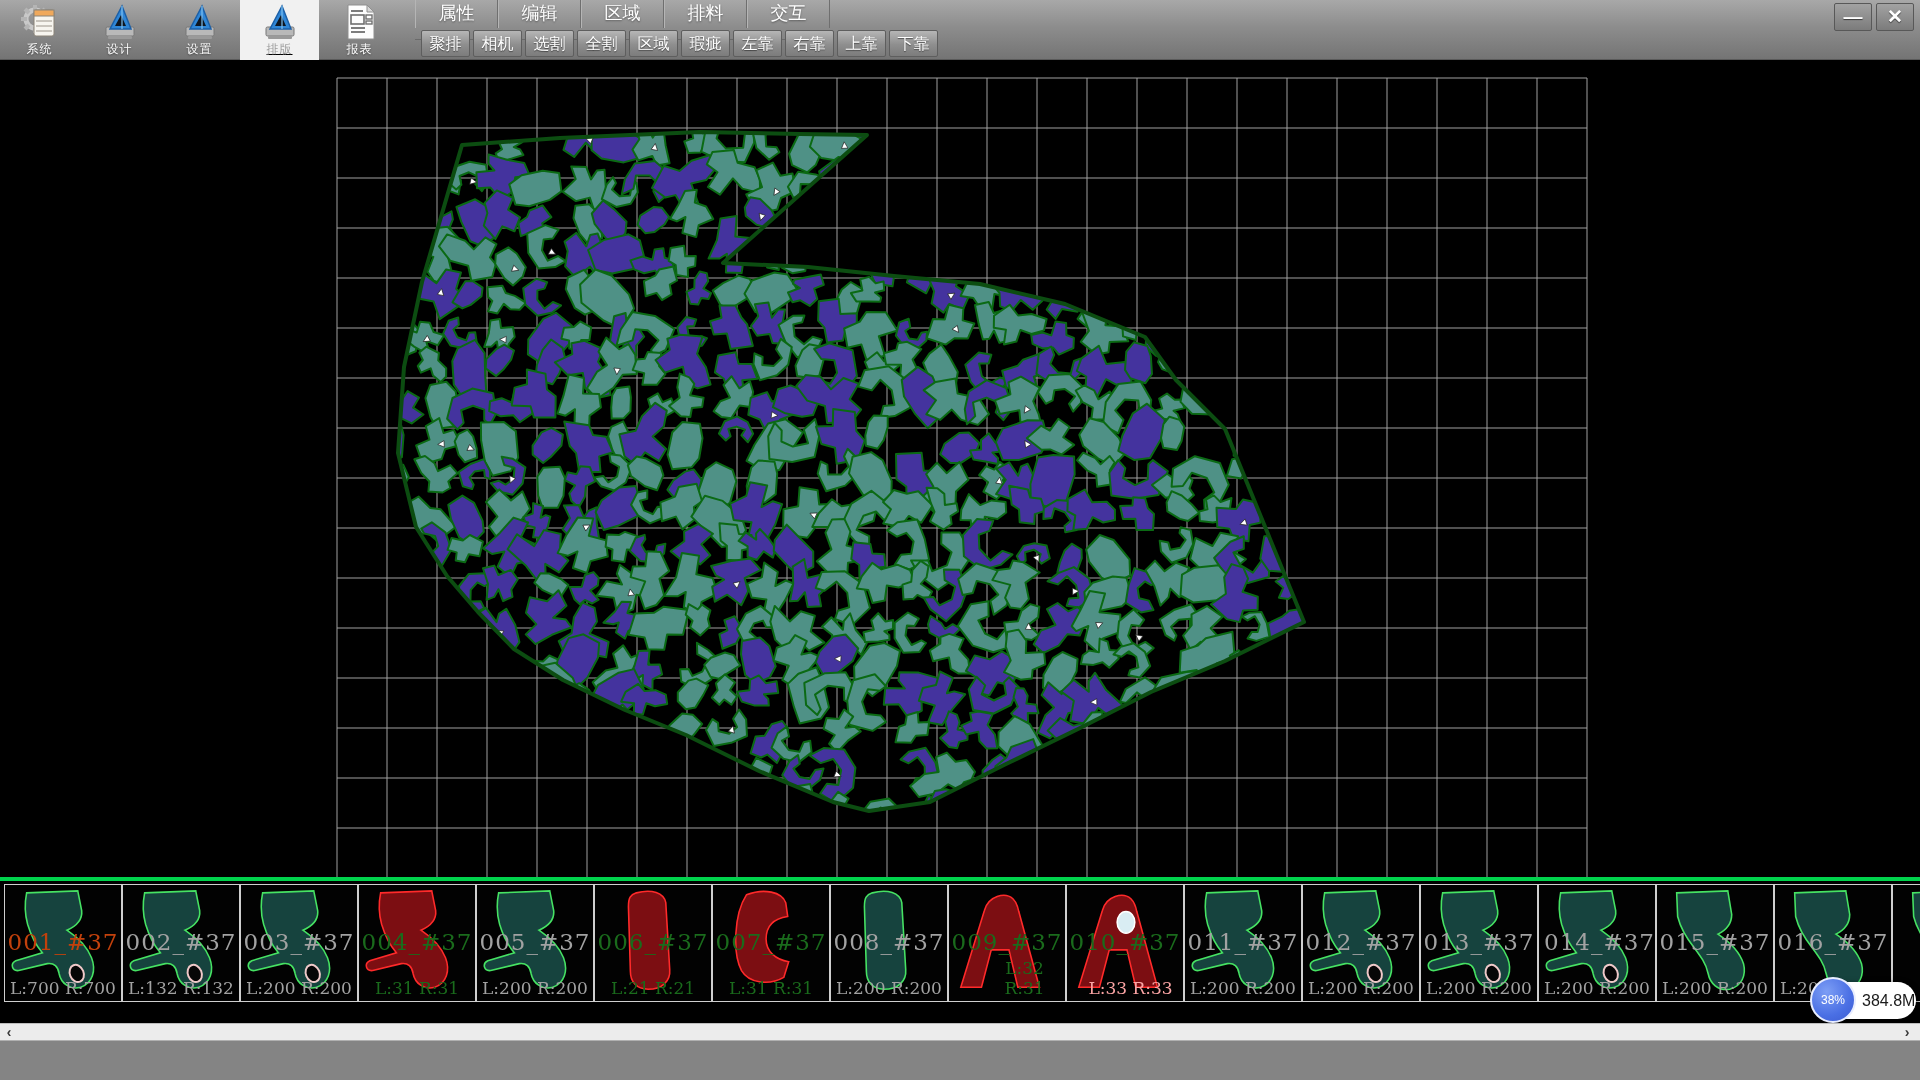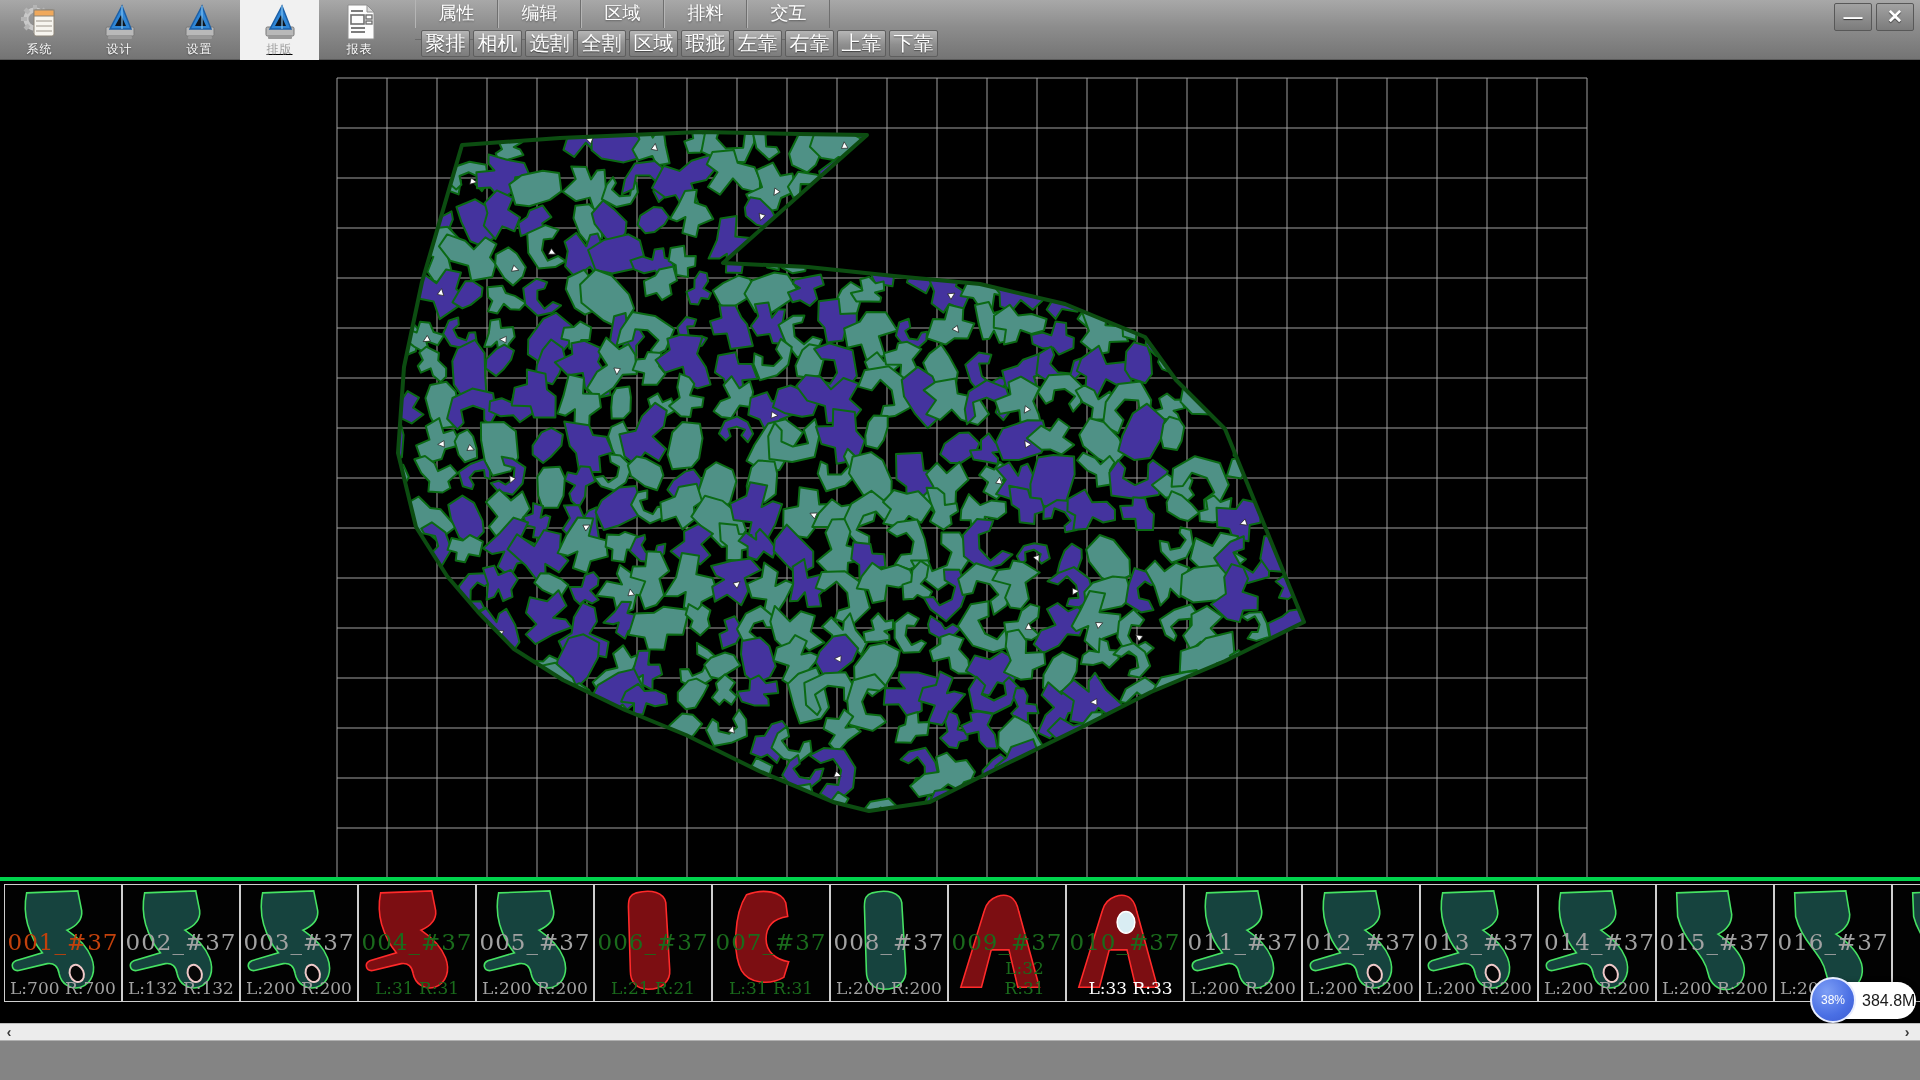--- a/index.html
+++ b/index.html
@@ -18,21 +18,21 @@
                    text-shadow:0 1px 2px rgba(0,0,0,.45); letter-spacing:1px; }
   .main-btn.selected .lbl { color:#9a9a9a; text-shadow:none; }
 
   #menu-tabs { position:absolute; left:415px; top:0; height:40px; display:flex;
                border-bottom:1px solid #6a6a6a;justify-content:flex-end; }
   .menu-tab { width:83px; height:28px; line-height:27px; text-align:center; color:#ffffff;
               font-size:18px; text-shadow:0 1px 2px rgba(0,0,0,.4);
               border-left:1px solid #b5b5b5; border-right:1px solid #6f6f6f; }
   #action-row { position:absolute; left:421px; top:30px; height:27px; display:flex; }
   .action-btn { width:49px; height:27px; margin-right:3px; line-height:25px; text-align:center;
-                color:#fff; font-size:20px; text-shadow:0 1px 1px rgba(0,0,0,.5);
+                color:#fff; font-size:16px; text-shadow:0 1px 1px rgba(0,0,0,.5);
                 background:linear-gradient(180deg,#b6b6b6,#8e8e8e 55%,#7c7c7c);
                 border:1px solid #5e5e5e; border-radius:2px; }
   #win-controls { position:absolute; right:6px; top:3px; display:flex; gap:4px; }
   .win-btn { width:38px; height:28px; line-height:26px; text-align:center;
              color:#ffffff; font-size:19px; font-weight:bold;
              text-shadow:0 1px 1px rgba(0,0,0,.6);
              background:linear-gradient(180deg,#a2a2a2,#7b7b7b);
              border:1px solid #585858; border-radius:2px; }
 
   
@@ -799,21 +799,21 @@
           </svg>
           <div class="t-label" style="color: rgb(26, 107, 28);">009_#37</div>
           <div class="t-meta" style="color: rgb(26, 107, 28); padding-left: 35px;">L:32 R:31</div>
         </div>
         <div class="cell">
           <svg viewBox="0 0 118 118" class="shape">
             <path d="M12,104 L36,26 C40,11 57,7 65,14 C68,17 70,22 71,27 L92,104 L70,104 L61,66 L43,66 L33,104 Z" fill="#7c0e12" stroke="#ff2a2a" stroke-width="1.6"></path>
             <ellipse cx="60" cy="38" rx="9" ry="11" fill="#d9edf3" stroke="#ffffff" stroke-width="1.6"></ellipse>
           </svg>
           <div class="t-label" style="color: rgb(26, 107, 28);">010_#37</div>
-          <div class="t-meta" style="color: #ffffff; padding-left: 11px;">L:33 R:33</div>
+          <div class="t-meta" style="color: #fca5a5; padding-left: 11px;">L:33 R:33</div>
         </div>
         <div class="cell">
           <svg viewBox="0 0 118 118" class="shape">
             <path d="M22,8 L74,6 L78,26 C79,36 72,42 63,46 C72,52 83,62 88,74 C93,87 89,100 77,104 C66,107 57,100 55,90 C54,83 50,79 43,80 L14,87 C7,88 5,80 11,77 L38,69 C31,61 26,50 23,40 C20,29 20,18 22,8 Z" fill="#16433e" stroke="#46e263" stroke-width="1.6"></path>
           </svg>
           <div class="t-label" style="color: rgb(162, 162, 162);">011_#37</div>
           <div class="t-meta" style="color: rgb(162, 162, 162);">L:200 R:200</div>
         </div>
         <div class="cell">
           <svg viewBox="0 0 118 118" class="shape">

